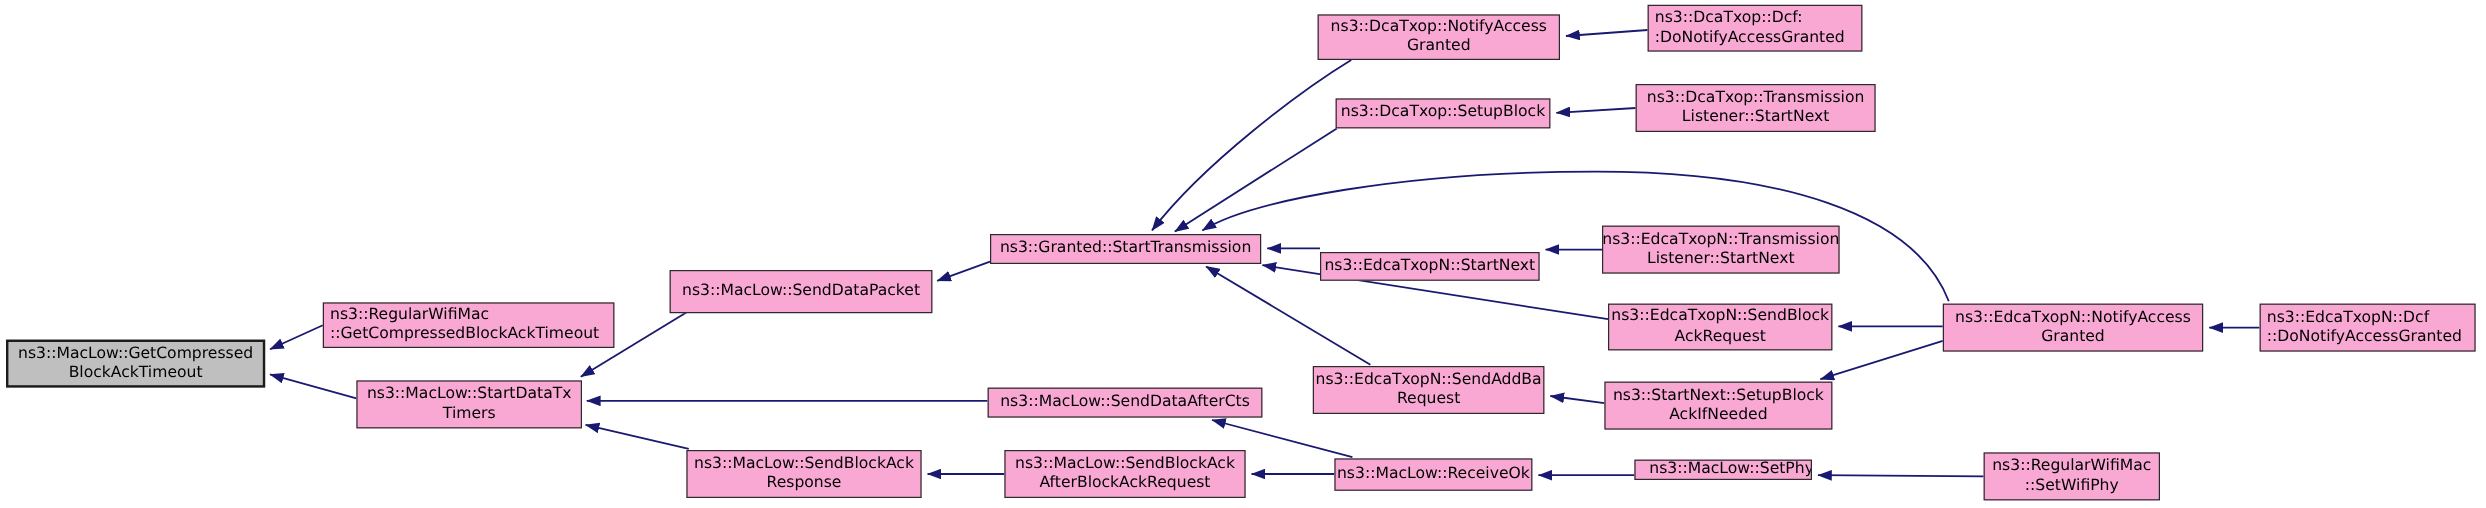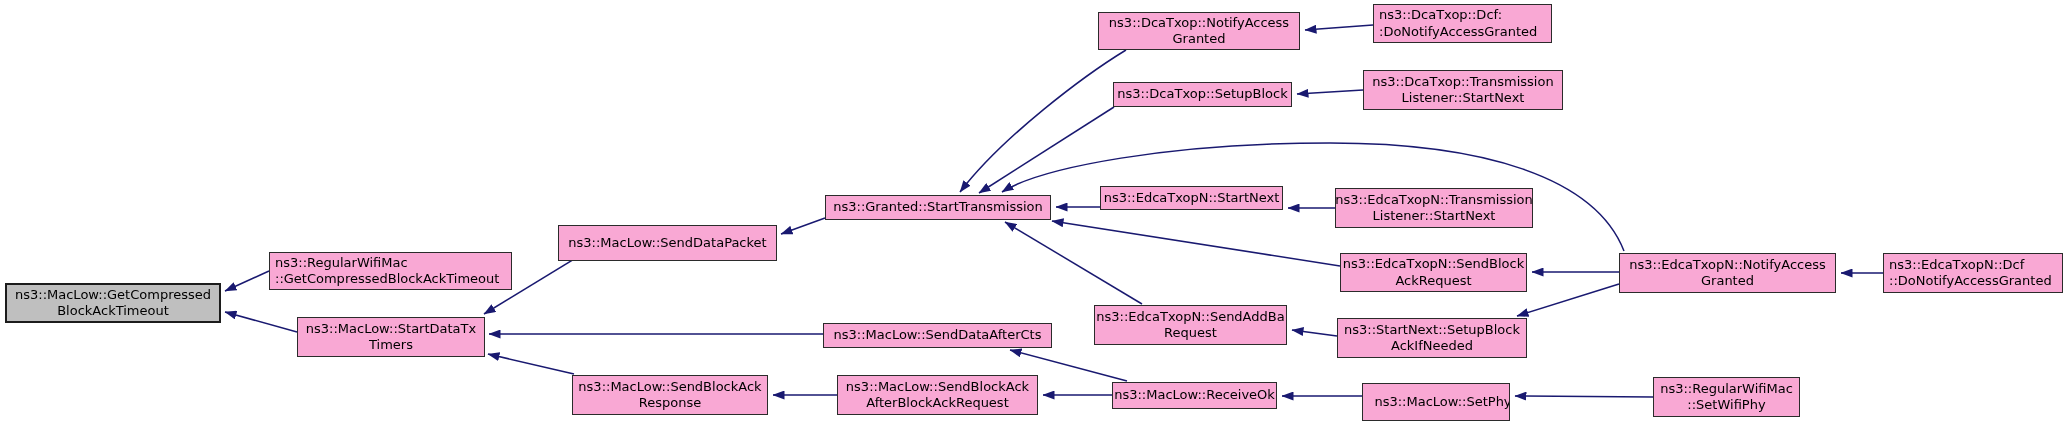--- a/index.html
+++ b/index.html
@@ -102,31 +102,31 @@
       <div class="node" style="left: 297px; top: 317px; width: 188px; height: 40px;">ns3::MacLow::StartDataTx
 Timers</div>
       <div class="node" style="left: 558px; top: 225px; width: 219px; height: 36px;">ns3::MacLow::SendDataPacket</div>
       <div class="node" style="left: 825px; top: 195px; width: 226px; height: 25px;">ns3::Granted::StartTransmission</div>
       <div class="node" style="left: 823px; top: 323px; width: 229px; height: 25px;">ns3::MacLow::SendDataAfterCts</div>
       <div class="node" style="left: 572px; top: 375px; width: 196px; height: 40px;">ns3::MacLow::SendBlockAck
 Response</div>
       <div class="node" style="left: 837px; top: 375px; width: 201px; height: 40px;">ns3::MacLow::SendBlockAck
 AfterBlockAckRequest</div>
       <div class="node" style="left: 1112px; top: 382px; width: 165px; height: 27px;">ns3::MacLow::ReceiveOk</div>
-      <div class="node" style="left: 1362px; top: 383px; width: 148px; height: 38px; padding-left: 19px;">ns3::MacLow::SetPhy</div>
+      <div class="node" style="left: 1362px; top: 383px; width: 148px; height: 17px; padding-left: 19px;">ns3::MacLow::SetPhy</div>
       <div class="node" style="left: 1653px; top: 377px; width: 147px; height: 40px;">ns3::RegularWifiMac
 ::SetWifiPhy</div>
       <div class="node" style="left: 1098px; top: 12px; width: 202px; height: 38px;">ns3::DcaTxop::NotifyAccess
 Granted</div>
       <div class="node align-left" style="left: 1373px; top: 4px; width: 179px; height: 39px;">ns3::DcaTxop::Dcf:
 :DoNotifyAccessGranted</div>
       <div class="node" style="left: 1113px; top: 82px; width: 179px; height: 25px;">ns3::DcaTxop::SetupBlock</div>
       <div class="node" style="left: 1363px; top: 70px; width: 200px; height: 40px;">ns3::DcaTxop::Transmission
 Listener::StartNext</div>
-      <div class="node" style="left: 1100px; top: 186px; width: 183px; height: 24px;">ns3::EdcaTxopN::StartNext</div>
+      <div class="node" style="left: 1100px; top: 210px; width: 183px; height: 24px;">ns3::EdcaTxopN::StartNext</div>
       <div class="node" style="left: 1335px; top: 188px; width: 198px; height: 40px;">ns3::EdcaTxopN::Transmission
 Listener::StartNext</div>
       <div class="node" style="left: 1340px; top: 253px; width: 187px; height: 39px;">ns3::EdcaTxopN::SendBlock
 AckRequest</div>
       <div class="node" style="left: 1094px; top: 305px; width: 193px; height: 40px;">ns3::EdcaTxopN::SendAddBa
 Request</div>
       <div class="node" style="left: 1337px; top: 318px; width: 190px; height: 40px;">ns3::StartNext::SetupBlock
 AckIfNeeded</div>
       <div class="node" style="left: 1619px; top: 253px; width: 217px; height: 40px;">ns3::EdcaTxopN::NotifyAccess
 Granted</div>

